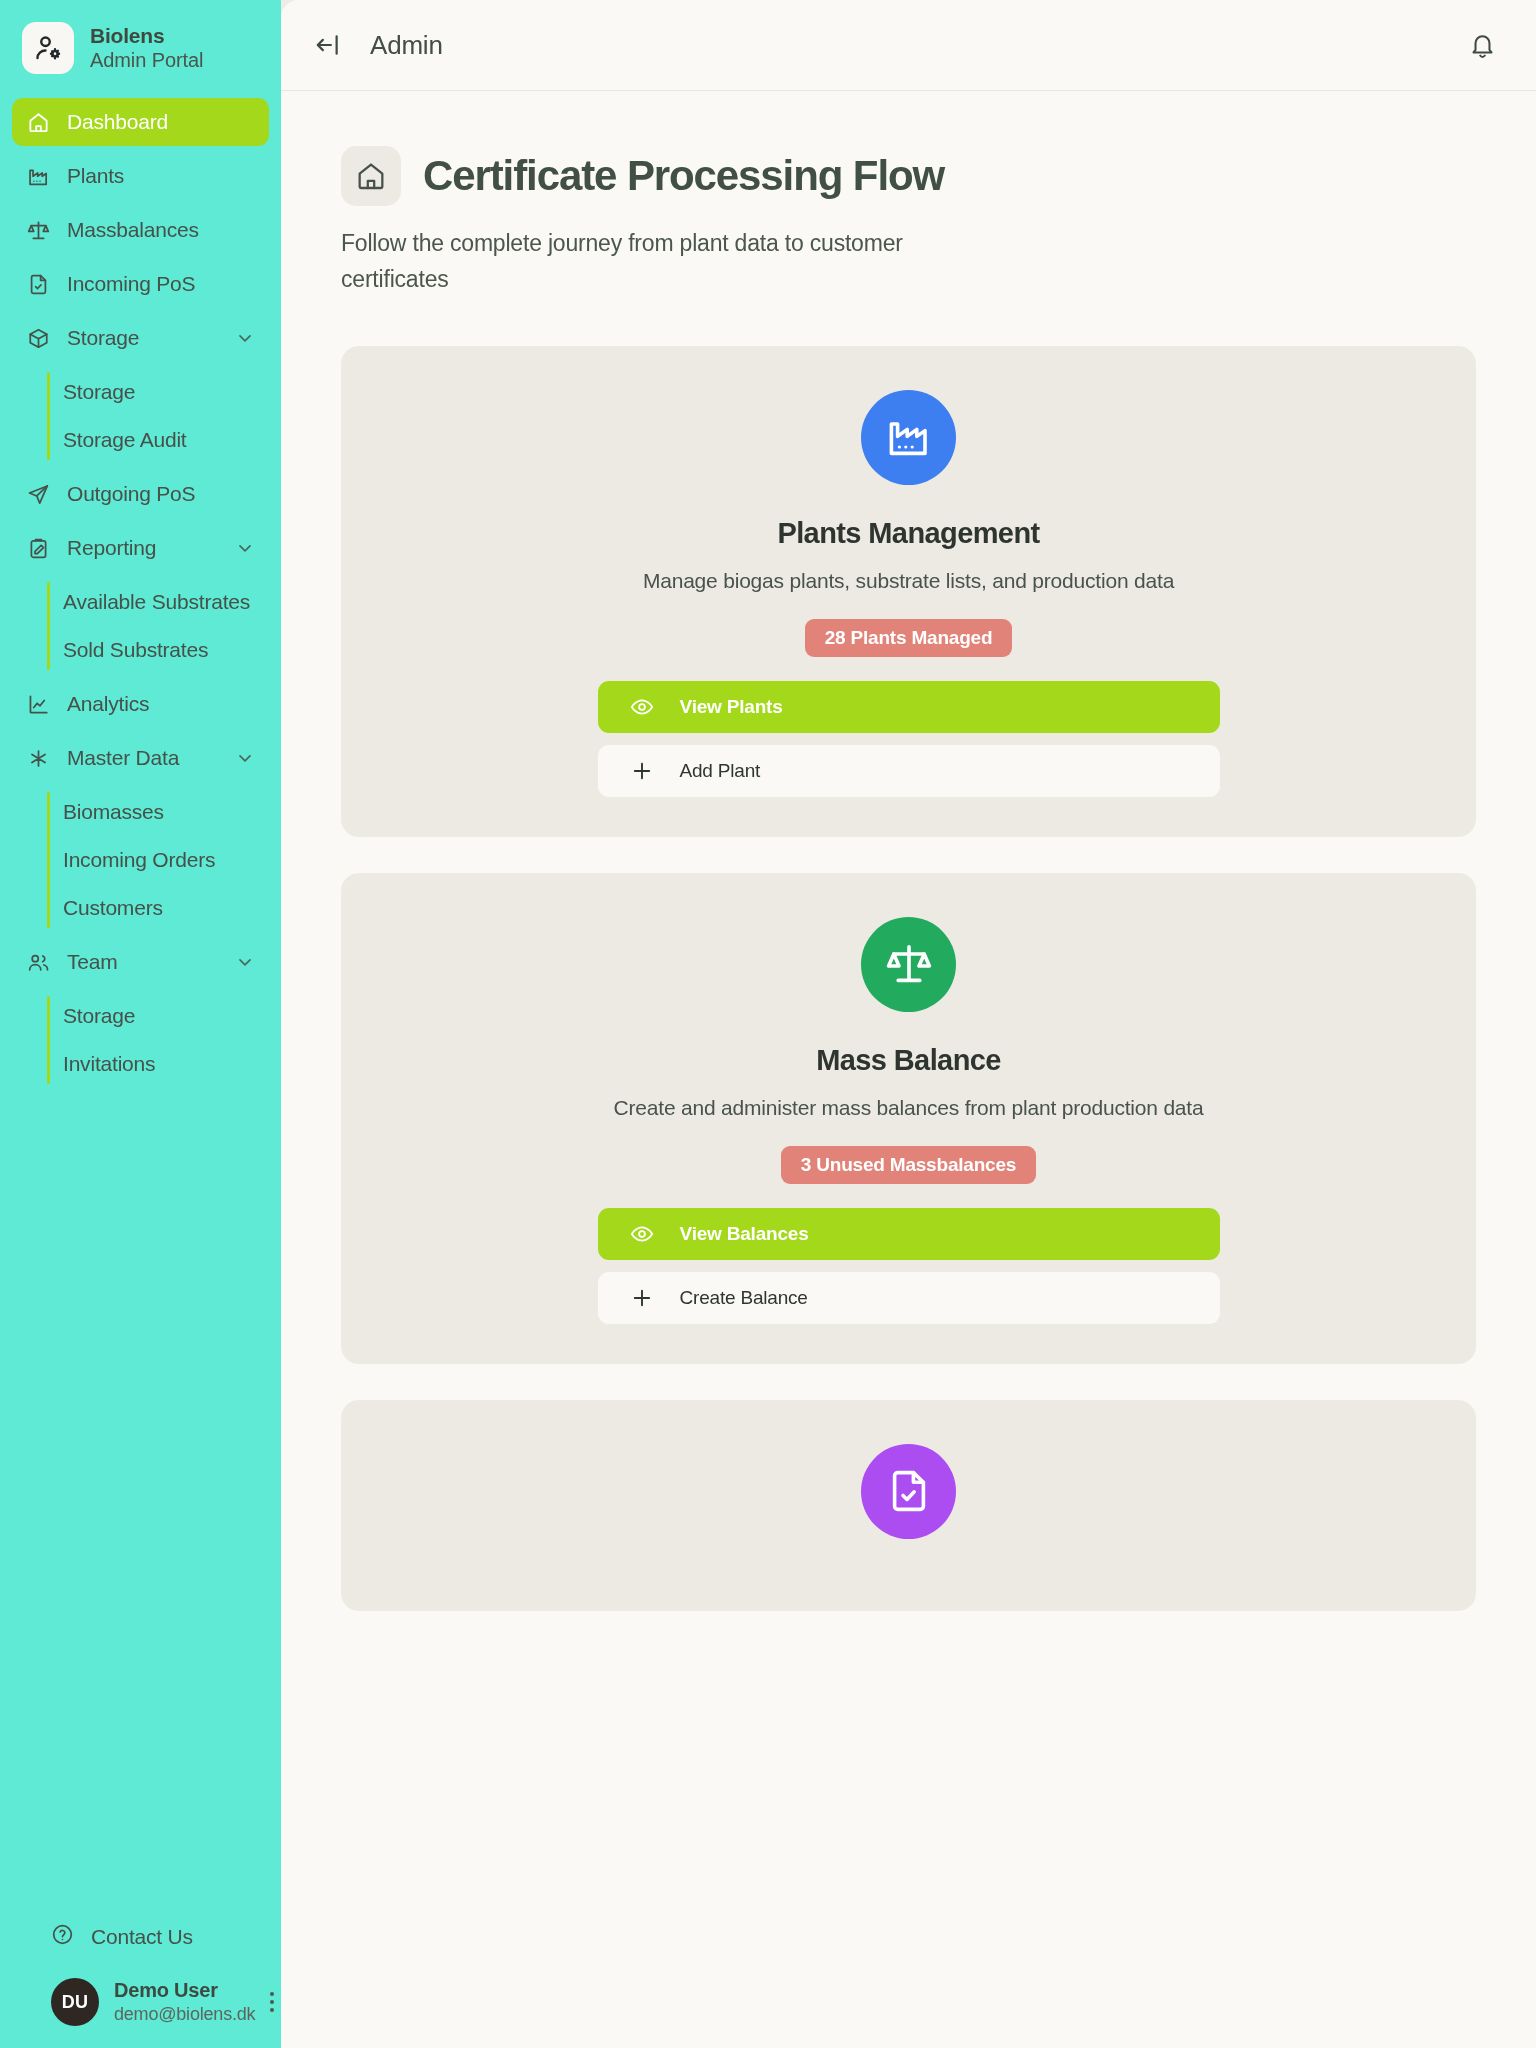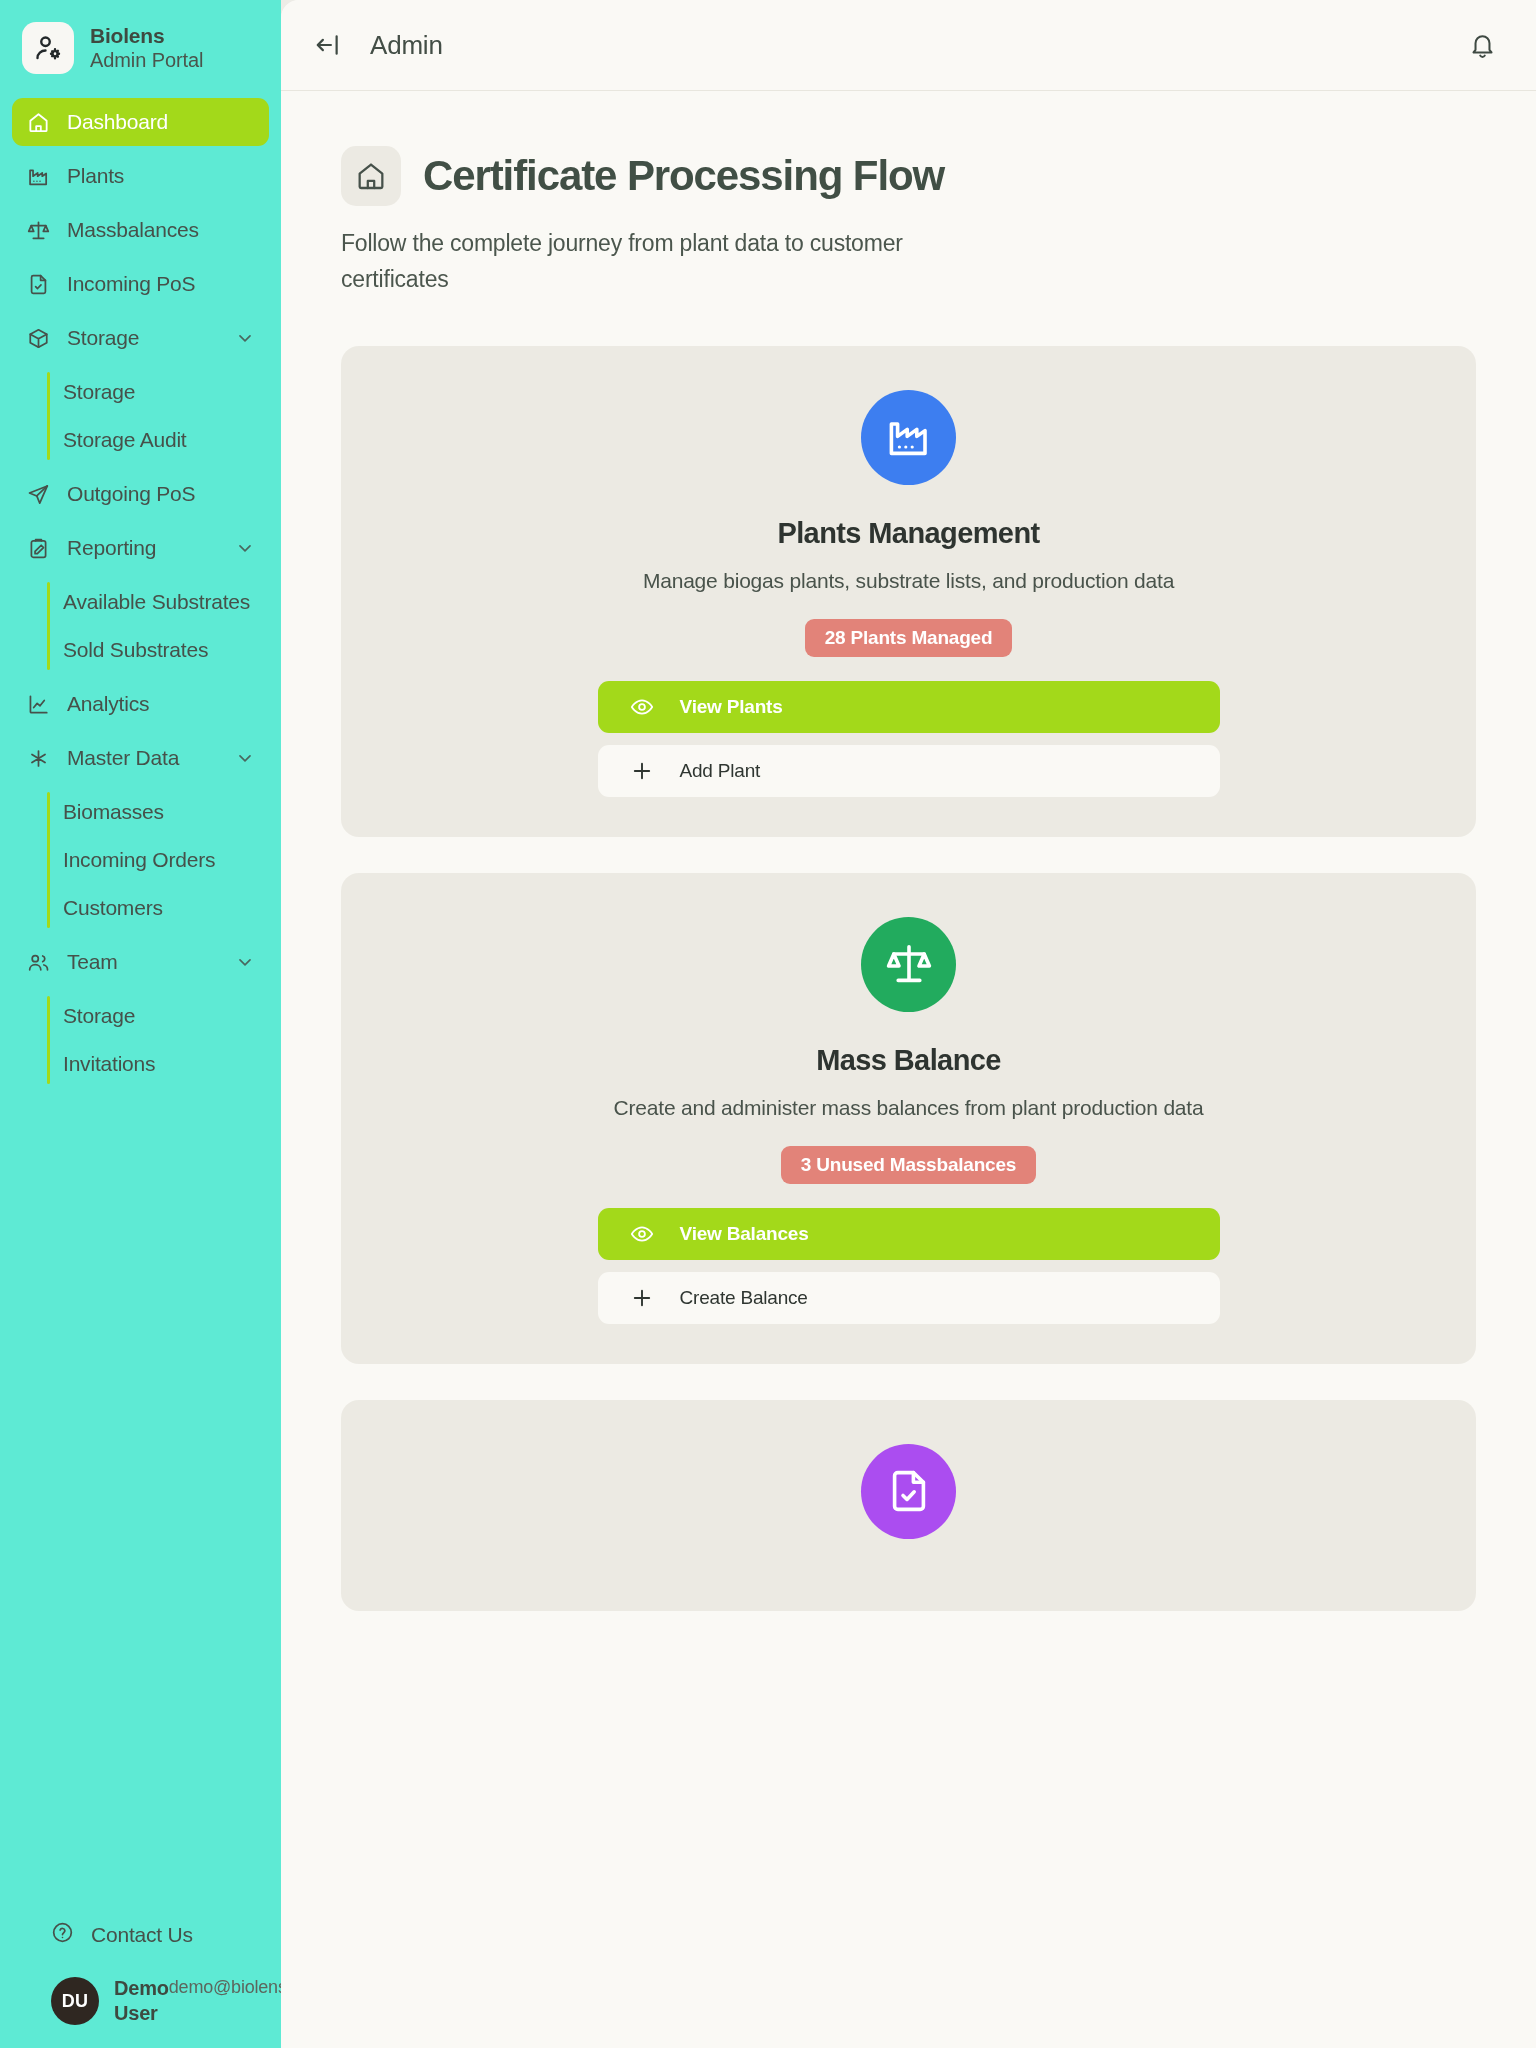--- a/index.html
+++ b/index.html
@@ -69,21 +69,21 @@
   .user-row {
     display: flex; align-items: center; gap: 15px;
     padding: 16px 12px 0 14px;
   }
   .avatar {
     width: 48px; height: 48px; border-radius: 50%;
     background: #2f2721; color: #fff;
     display: flex; align-items: center; justify-content: center;
     font-size: 18px; font-weight: 600; letter-spacing: .3px; flex-shrink: 0;
   }
-  .user-text { display: flex; flex-direction: row; flex: 1; line-height: 1.25; }
+  .user-text { display: flex; flex-direction: column; flex: 1; line-height: 1.25; }
   .user-name { font-size: 20px; font-weight: 700; color: #3e4a40; letter-spacing: -0.2px; }
   .user-mail { font-size: 18px; color: #5c665d; letter-spacing: -0.2px; }
   .kebab { width: 26px; display:flex; flex-direction:column; align-items:center; gap:4px; cursor:pointer; }
   .kebab i { width: 4px; height: 4px; border-radius: 50%; background: #4c5850; display:block; }
 
   
   .main {
     flex: 1; height: 2048px;
     background: #faf9f5;
     border-top-left-radius: 18px;

